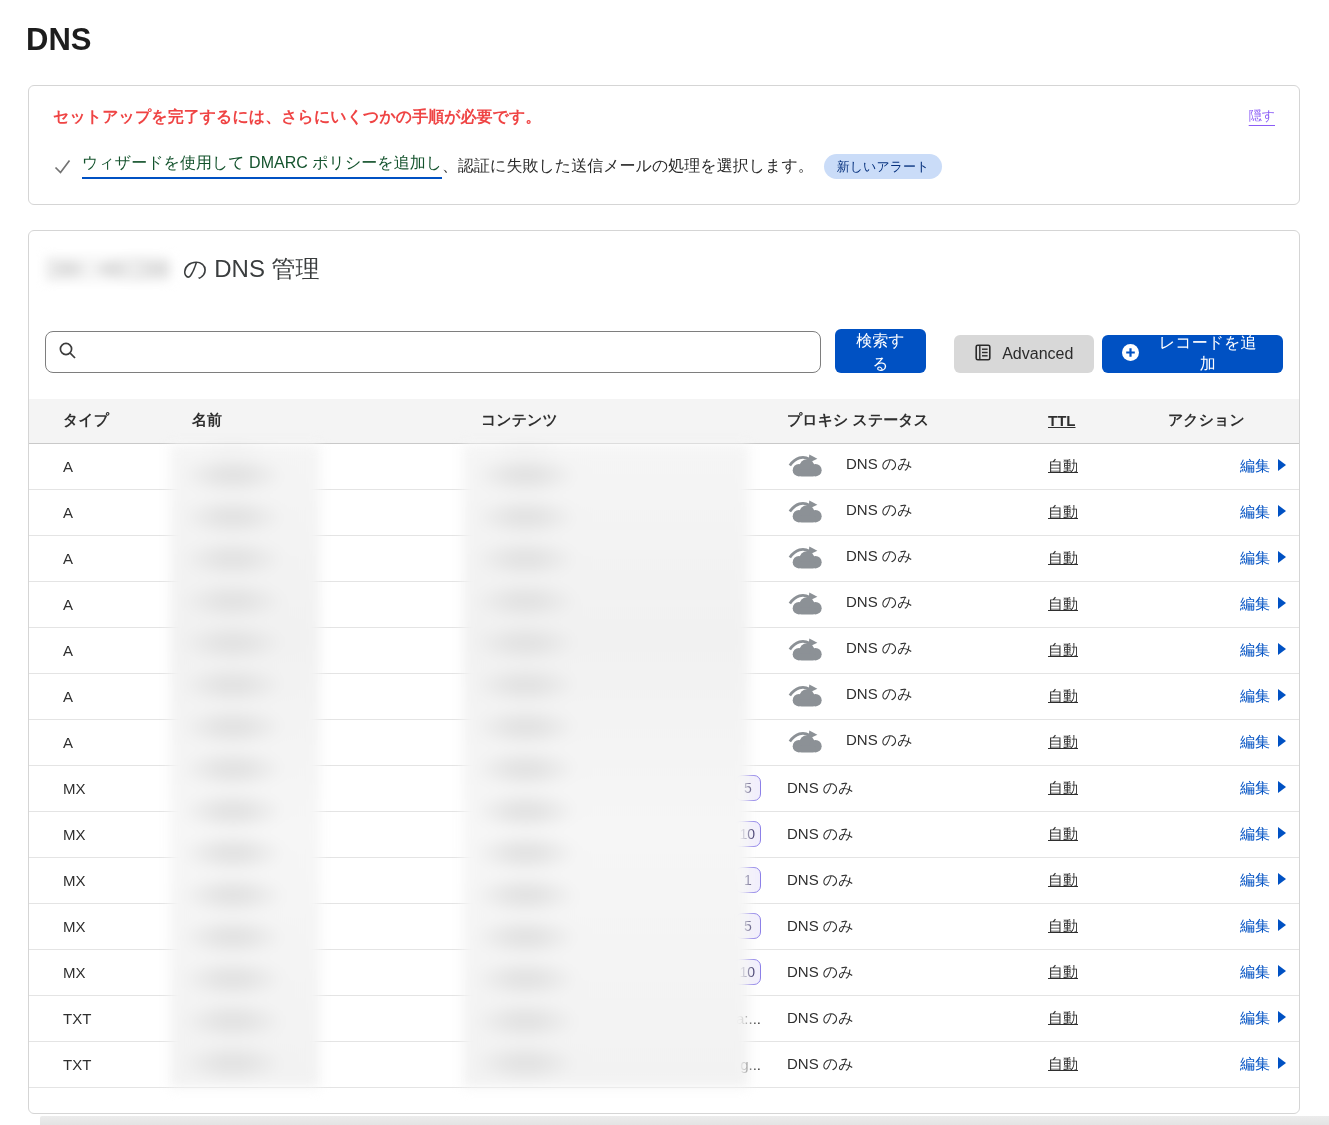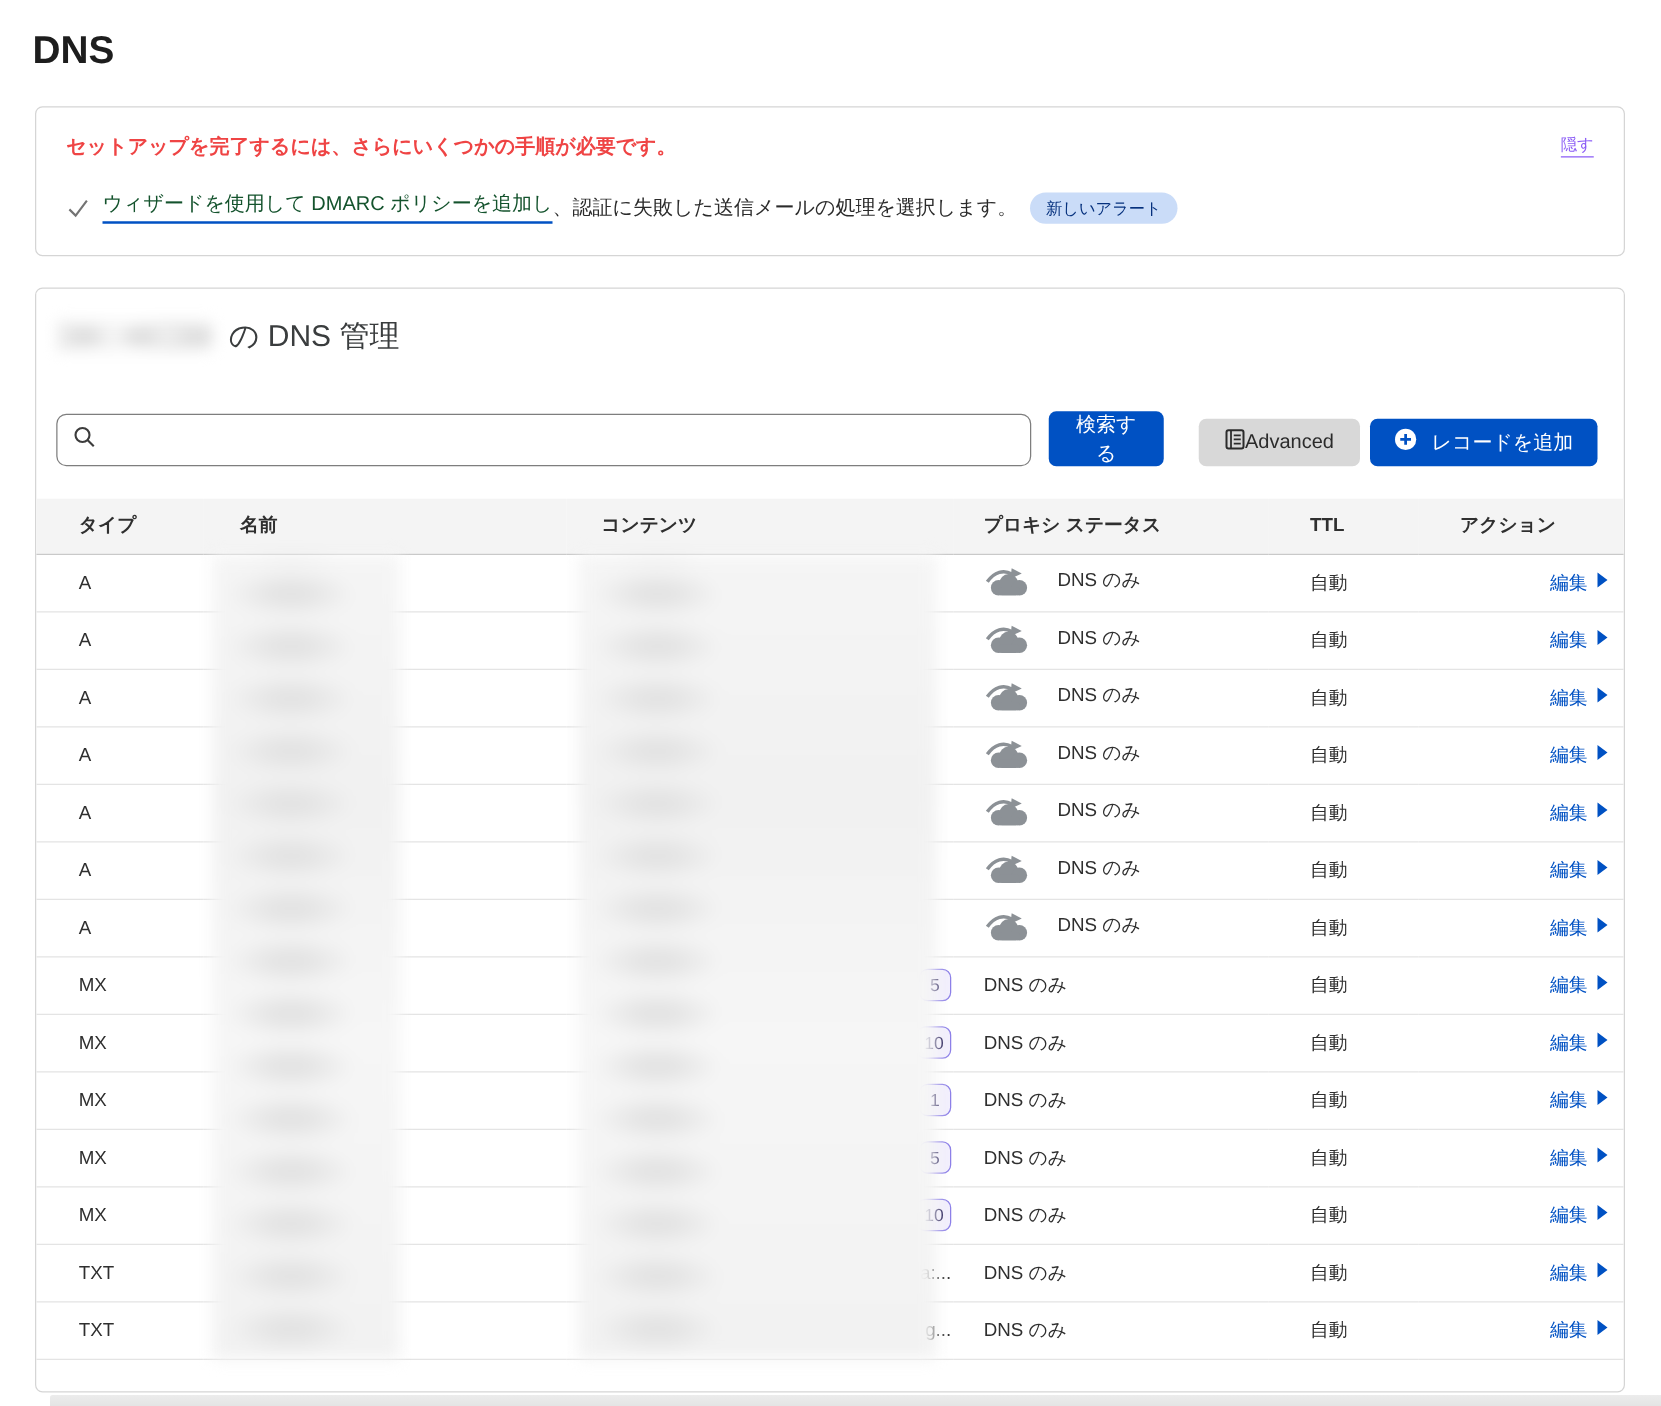--- a/index.html
+++ b/index.html
@@ -97,21 +97,21 @@
     font-size: 16px; line-height: 1.45;
     padding: 0 19px;
     word-break: break-all;
     text-align: center;
   }
   .btn-advanced {
     margin-left: 28px;
     height: 38px; padding: 0 21px;
     background: #d8d8d8; color: #2b2b2b;
     font-size: 16px;
-    display: inline-flex; align-items: center; gap: 0;
+    display: inline-flex; align-items: center; gap: 11px;
   }
   .btn-add {
     margin-left: 8px;
     height: 38px; padding: 0 19px;
     background: #0051c3; color: #fff;
     font-size: 16px;
     display: inline-flex; align-items: center; gap: 11px;
   }
 
   
@@ -128,21 +128,21 @@
     height: 46px;
     border-bottom: 1px solid #e4e4e4;
     font-size: 15px; color: #2f2f2f;
     vertical-align: middle;
   }
   th.c-type, td.c-type { padding-left: 34px; }
   th.c-name, td.c-name { padding-left: 29px; }
   th.c-content { padding-left: 28px; }
   td.c-content { text-align: right; padding-right: 2px; }
   th.c-proxy, td.c-proxy { padding-left: 24px; }
-  th.c-ttl, td.c-ttl { padding-left: 33px; }
+  th.c-ttl, td.c-ttl { padding-left: 33px; text-decoration: underline; }
   th.c-action { padding-left: 33px; }
   td.c-action { text-align: right; padding-right: 12px; }
 
   .proxy-cell-inner { display: inline-flex; align-items: center; gap: 21px; }
   .cloud-icon { display: inline-flex; }
   .prio-badge {
     display: inline-flex; align-items: center; justify-content: center;
     min-width: 26px; height: 26px; padding: 0 5px;
     border: 1.5px solid #8b7ee8; background: #f2effd; color: #1f1852;
     border-radius: 7px; font-size: 14px;

